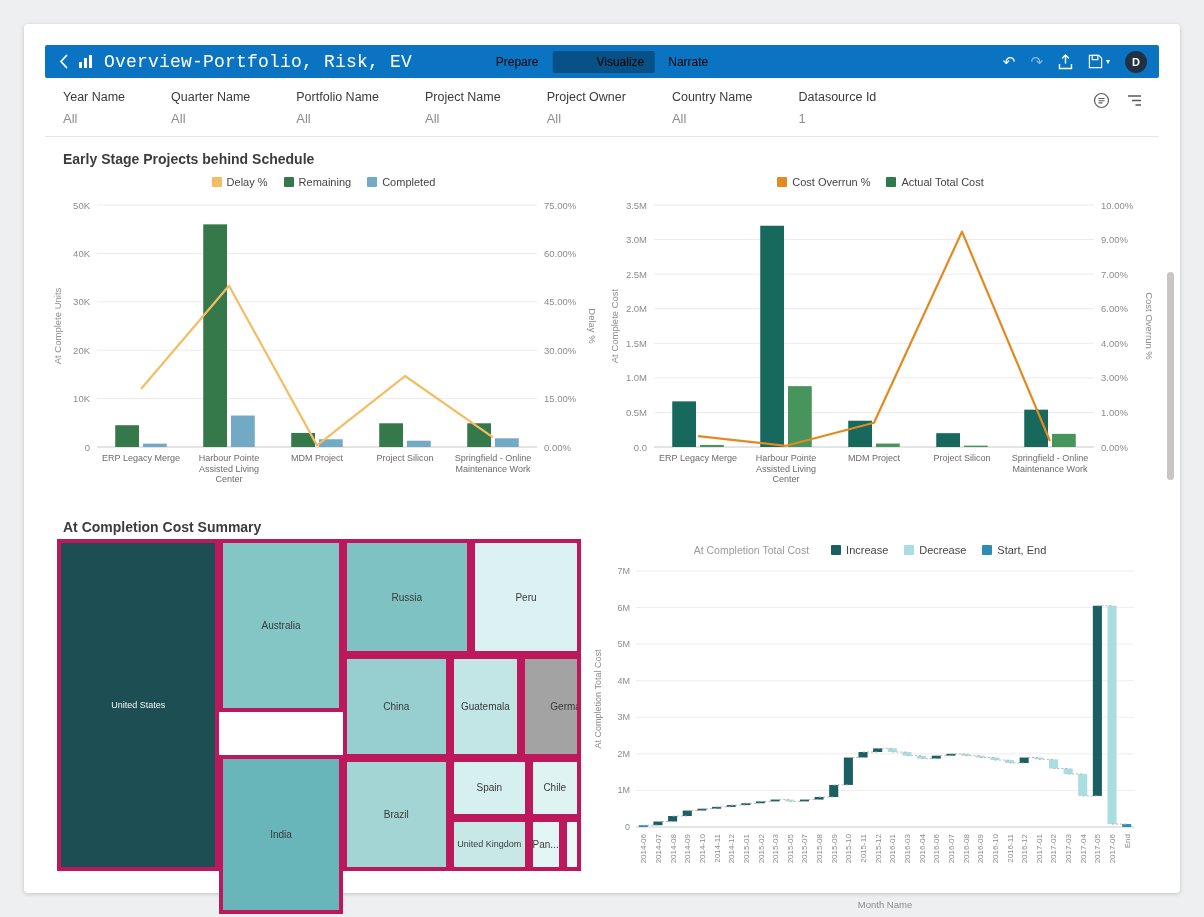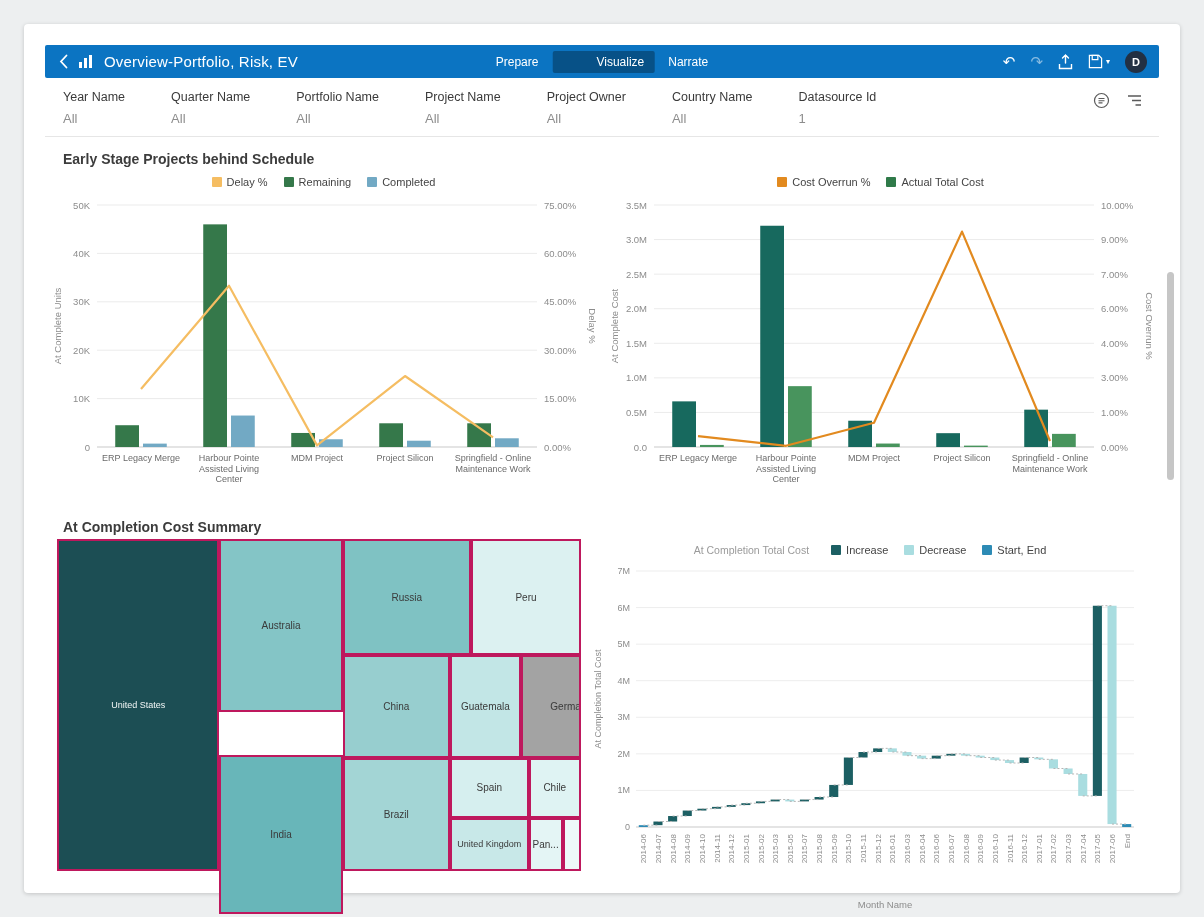--- a/index.html
+++ b/index.html
@@ -6,23 +6,23 @@
   html,body { margin:0; padding:0; width:1204px; height:917px; background:#edeff0;
     font-family:"Liberation Sans",sans-serif; overflow:hidden; }
   .card { position:relative; margin:24px; width:1156px; height:869px; background:#fff;
     border-radius:4px; box-shadow:0 1px 4px rgba(0,0,0,.18); padding:21px 21px 0; }
 
   
   .topbar { height:33px; background:#0b74c2; border-radius:2px; display:flex; align-items:center;
     color:#fff; padding:0 12px; position:relative; }
   .topbar .back { background:none; border:none; padding:0 10px 0 2px; cursor:pointer; display:flex; align-items:center; }
   .topbar .logo { display:flex; align-items:center; margin-right:9px; }
-  .topbar h1 { font-size:15px; font-weight:500; margin:0; letter-spacing:.2px; }
+  .topbar h1 { font-size:18px; font-weight:500; margin:0; letter-spacing:.2px;font-family:Liberation Mono, monospace; }
   .tabs { position:absolute; left:50%; transform:translateX(-50%); display:flex; gap:4px; }
-  .tab { font-size:12px; color:#ffffff; padding:4px 10px; border-radius:2px; cursor:pointer; }
+  .tab { font-size:12px; color:#000000; padding:4px 10px; border-radius:2px; cursor:pointer; }
   .tab.active { background:rgba(0,0,0,.30);padding-left:44px; }
   .actions { margin-left:auto; display:flex; align-items:center; gap:15px; }
   .icon-btn { background:none; border:none; color:#fff; cursor:pointer; padding:0; display:flex; align-items:center; font-size:15px; line-height:1; }
   .icon-btn.dim { opacity:.5; }
   .save-wrap { display:flex; align-items:center; gap:3px; }
   .caret { font-size:8px; }
   .avatar { width:22px; height:22px; border-radius:50%; background:#223043; color:#fff; font-size:11px;
     display:flex; align-items:center; justify-content:center; font-weight:600; cursor:pointer; }
 
   
@@ -39,21 +39,21 @@
   .chart { flex:1; display:flex; flex-direction:column; align-items:center; }
   .legend { display:flex; align-items:center; justify-content:center; gap:16px; height:22px; font-size:11px; color:#444; }
   .legend-item { display:flex; align-items:center; gap:5px; cursor:pointer; }
   .swatch { width:10px; height:10px; display:inline-block; border-radius:1px; }
   .legend-title { color:#9a9a9a; font-size:10.5px; margin-right:6px; }
   svg text { font-family:"Liberation Sans",sans-serif; }
   .plot { line-height:0; }
 
   
   #treemap { position:relative; width:524px; height:332px; margin-left:12px; flex:none; }
-  .tile { position:absolute; border:2px solid #be185d; display:flex; align-items:center; justify-content:center;
+  .tile { position:absolute; border:4px solid #be185d; display:flex; align-items:center; justify-content:center;
     font-size:10px; overflow:hidden; white-space:nowrap; cursor:pointer; }
 
   .scrollbar { position:absolute; right:6px; top:248px; width:7px; height:208px; background:#c6c6c6;
     border-radius:4px; cursor:pointer; }
 </style>
 </head>
 <body>
 
 <div class="card">
 

